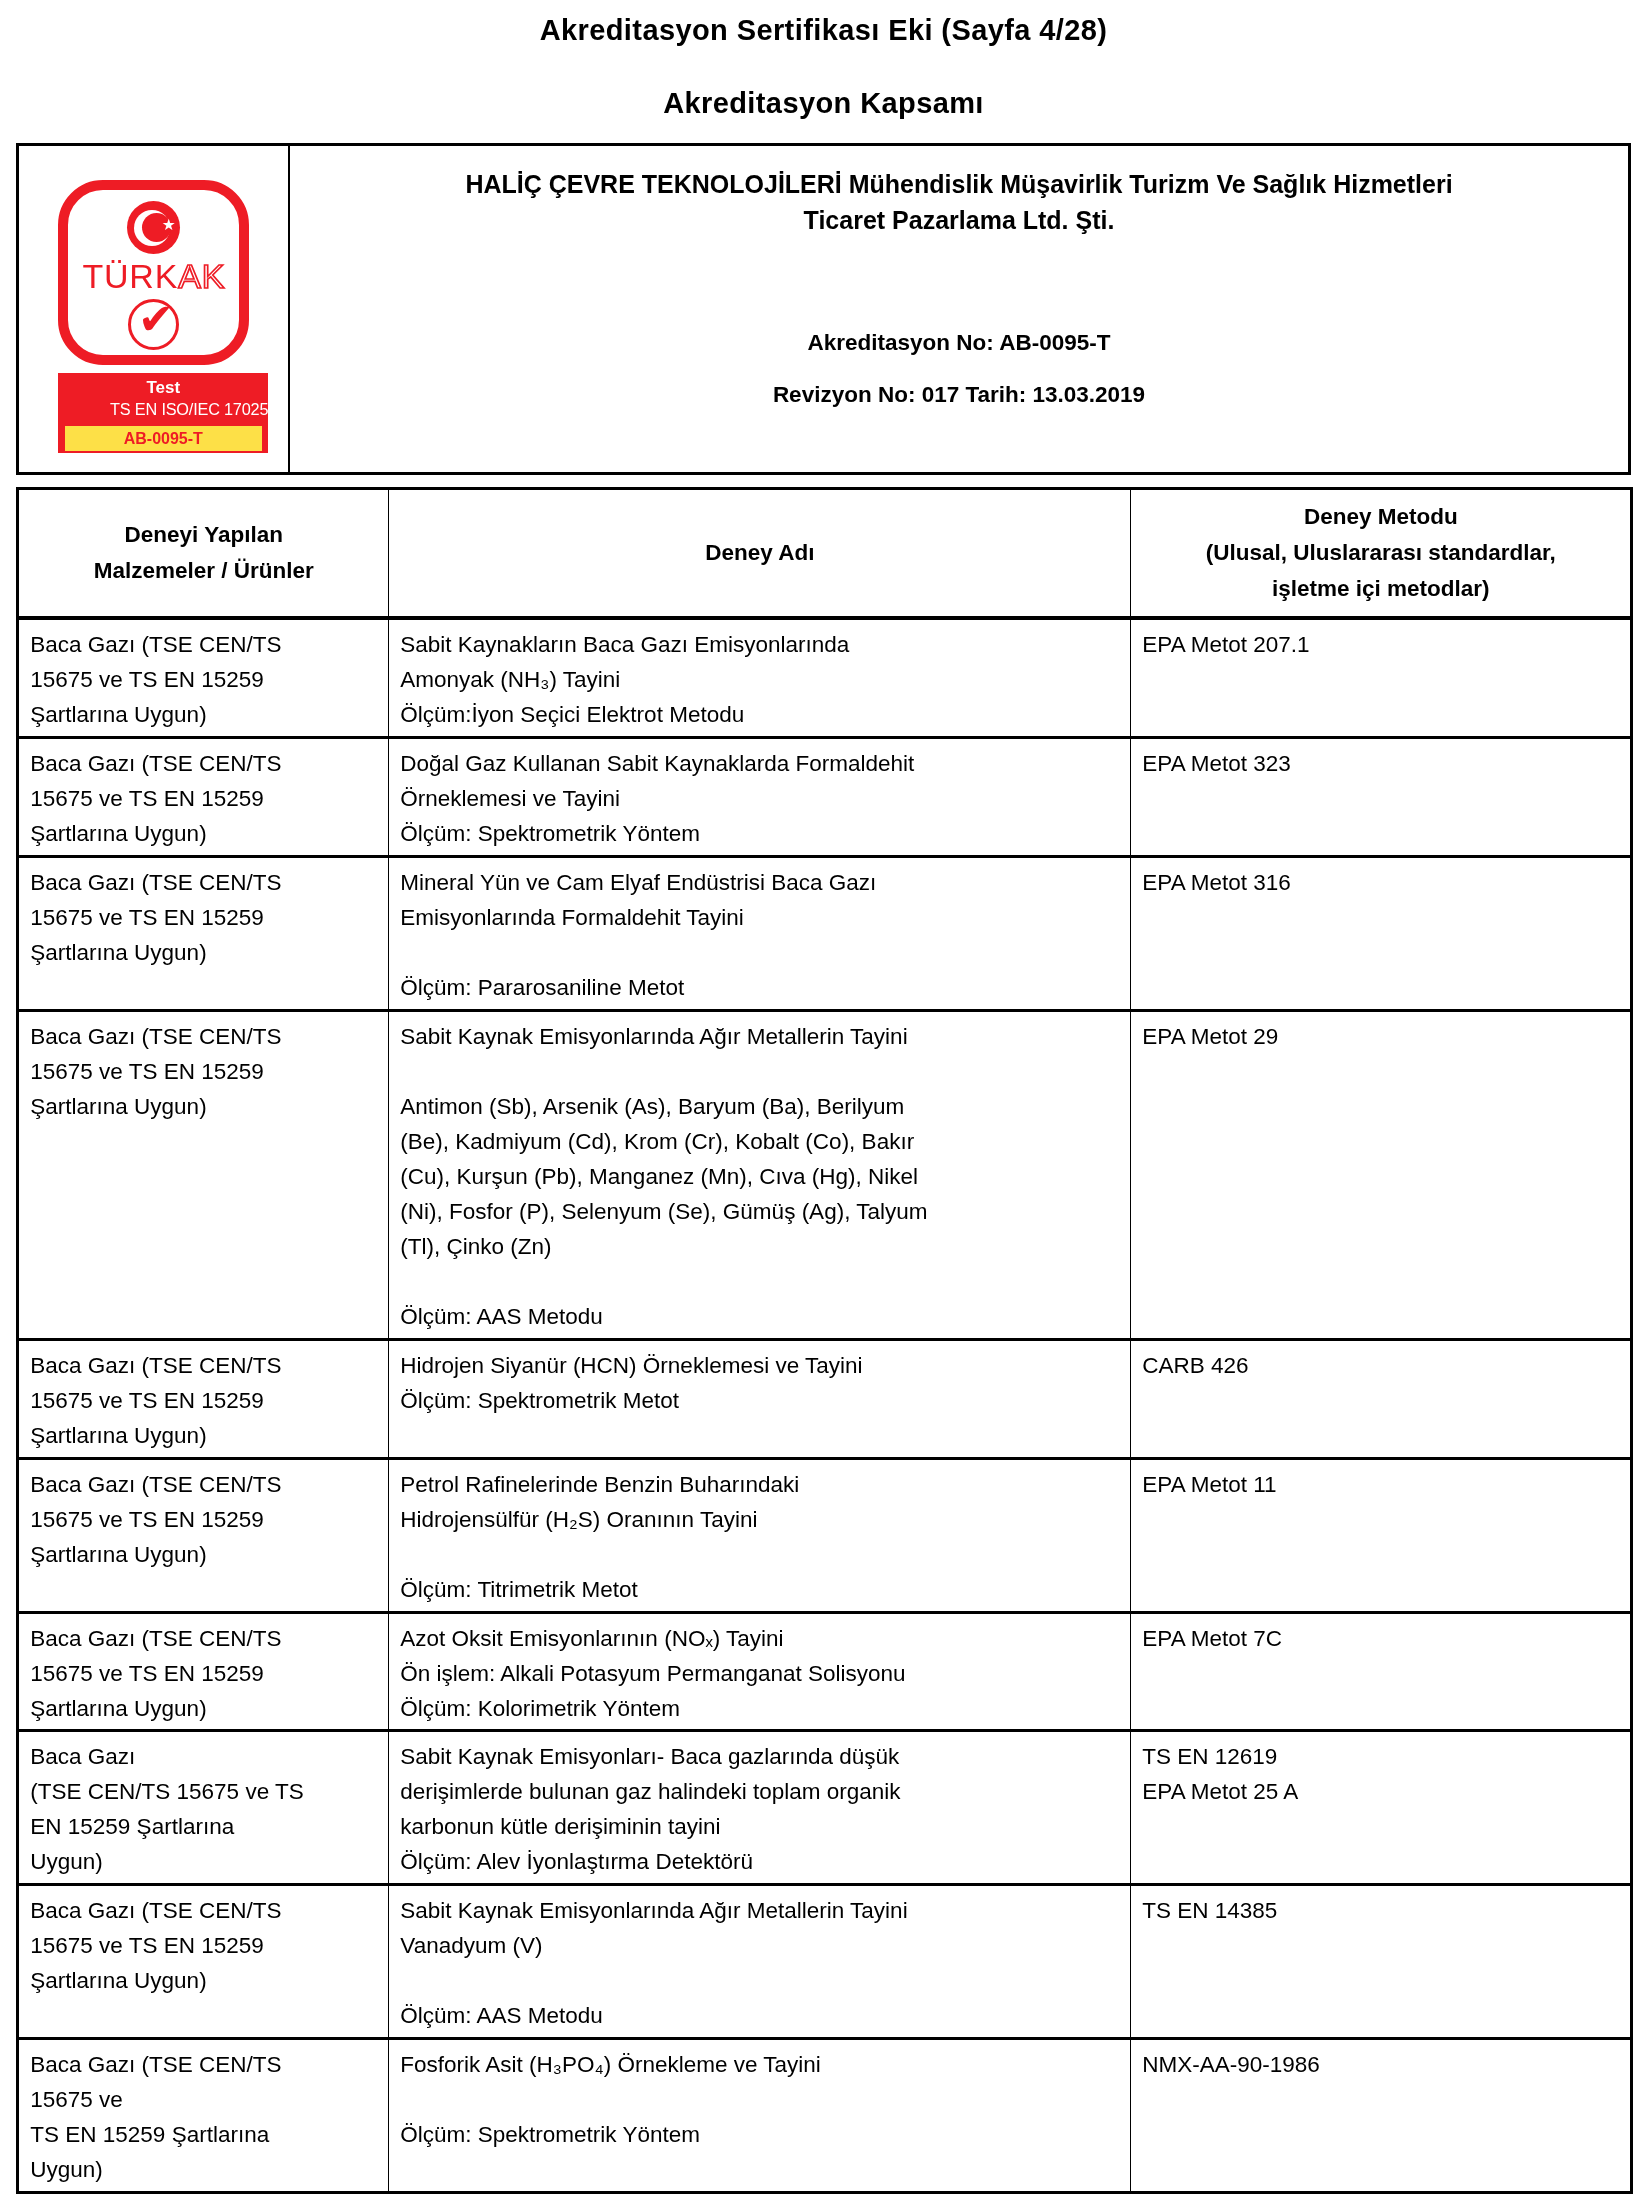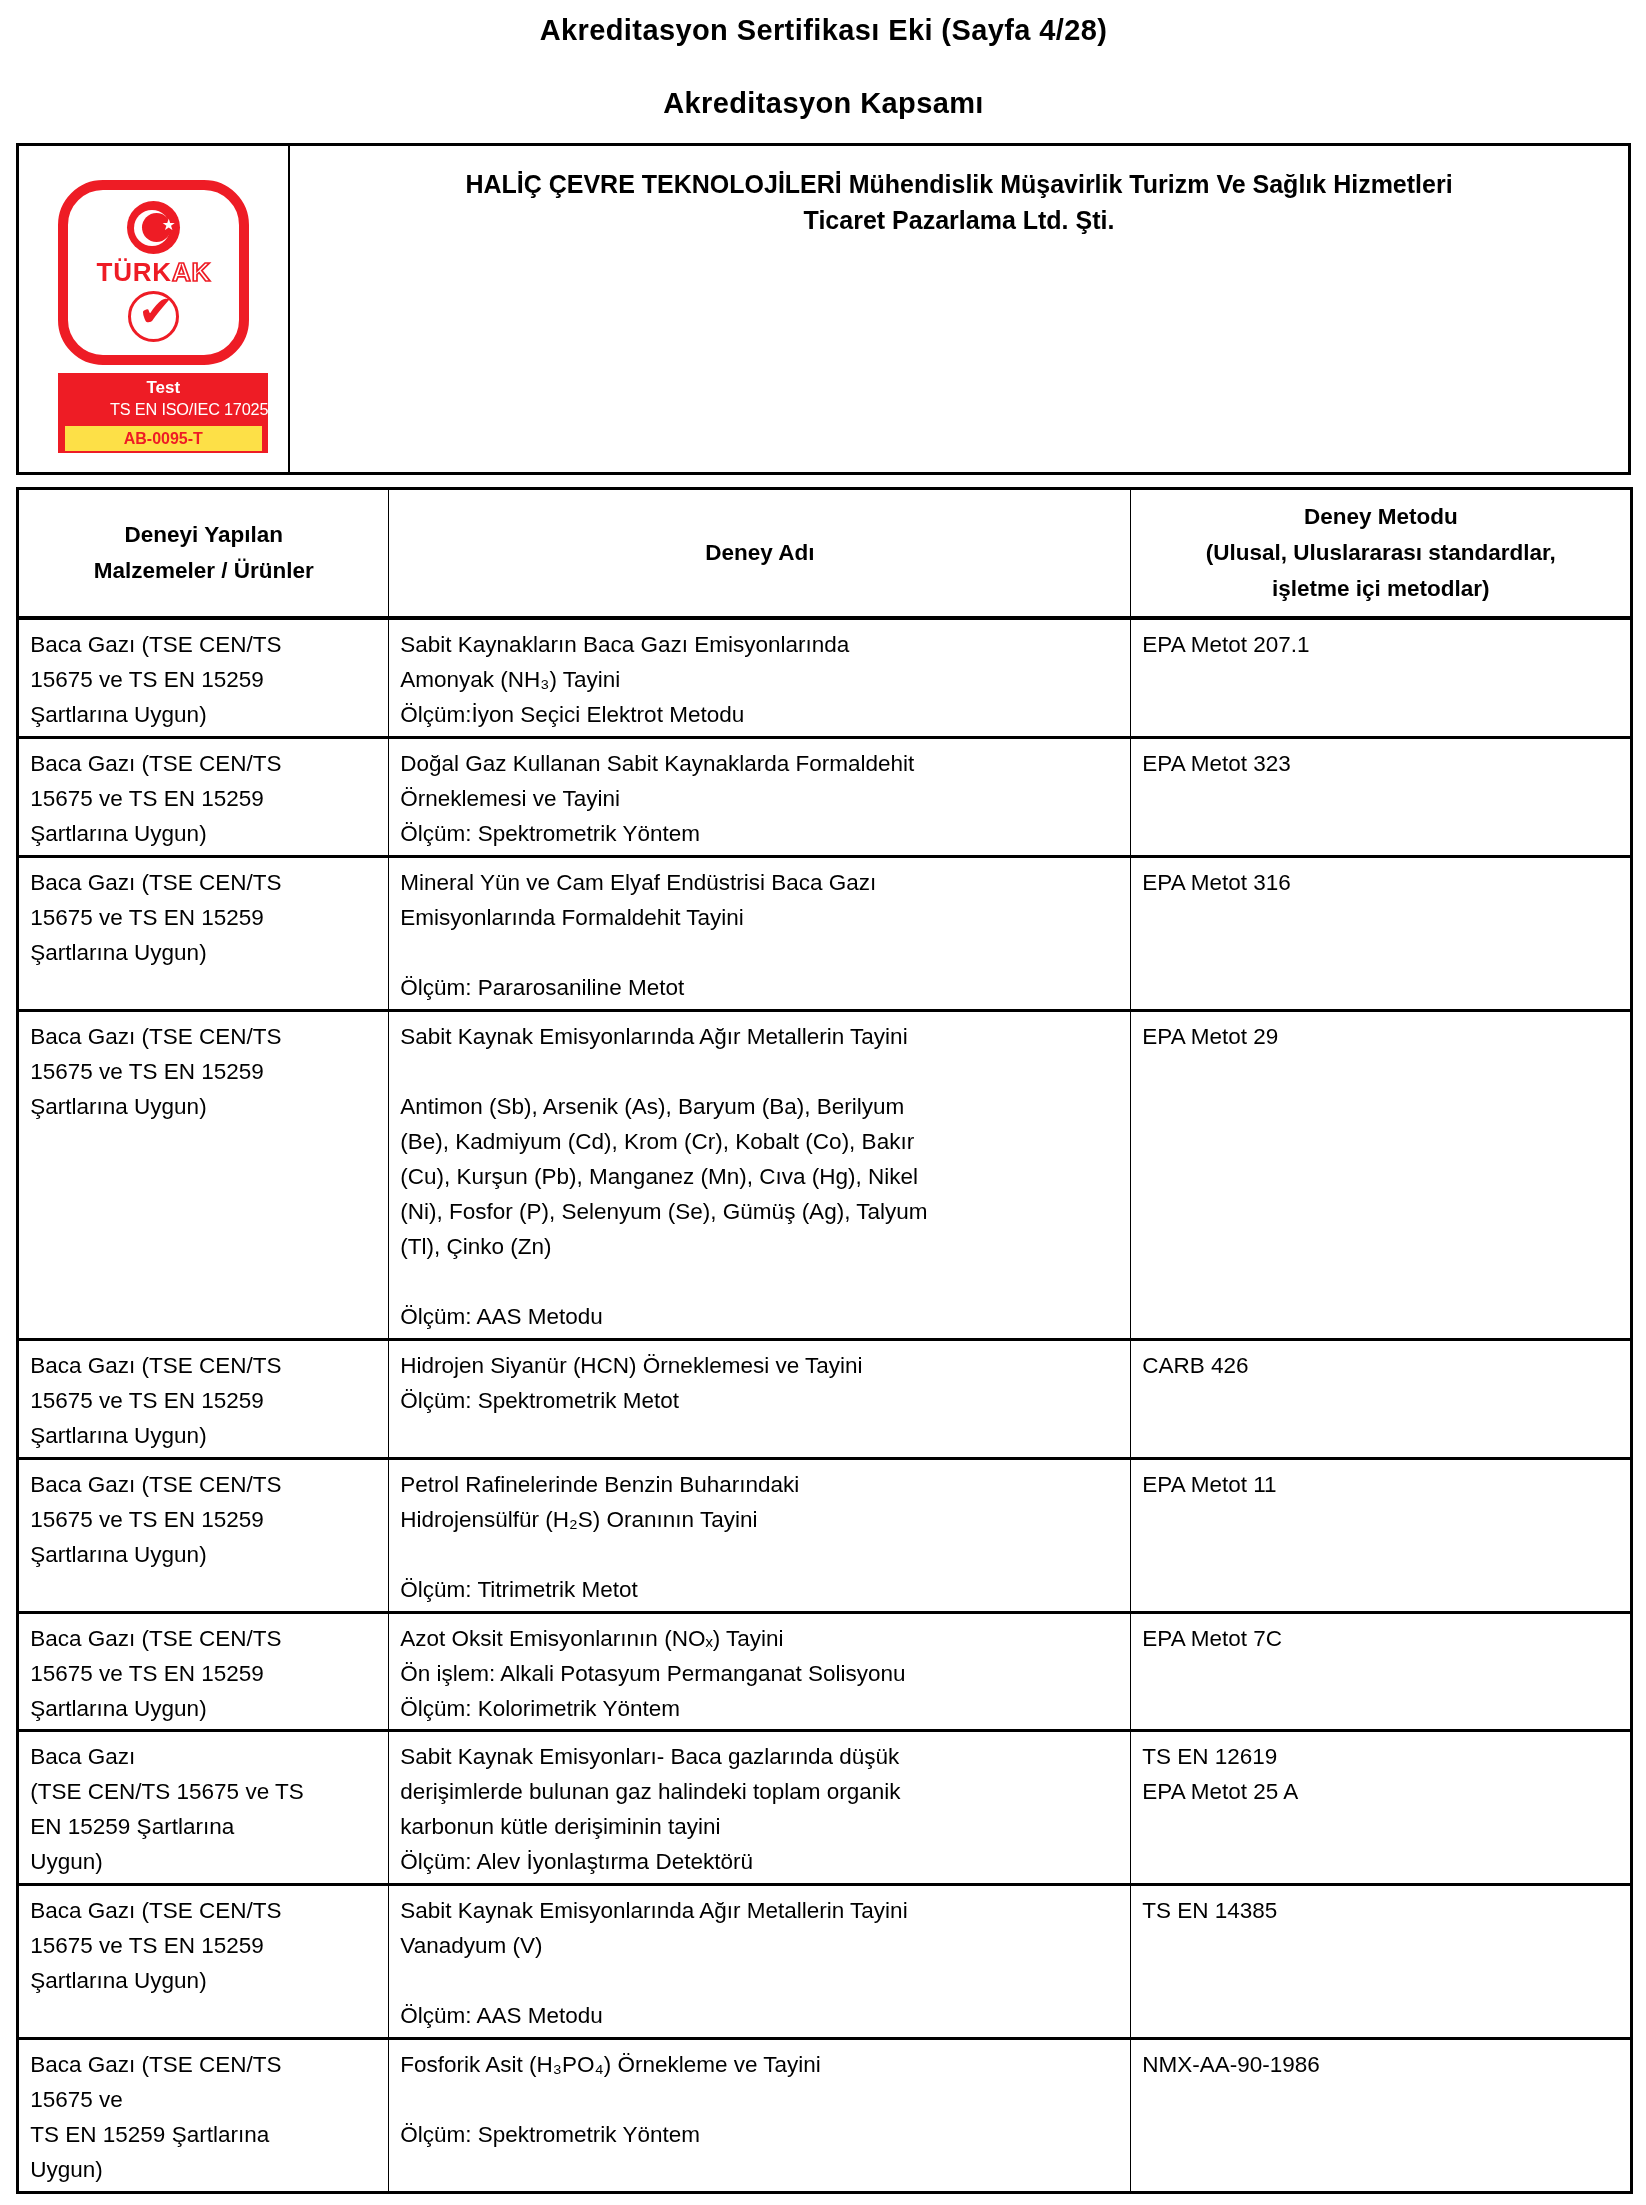--- a/index.html
+++ b/index.html
@@ -60,21 +60,21 @@
   }
   .flag {
     margin-top:11px;
     width:53px; height:53px; border-radius:50%;
     background:var(--red);
     position:relative; overflow:hidden;
   }
   .flag .c1 { position:absolute; left:7px;  top:8.5px; width:36px; height:36px; border-radius:50%; background:#fff; }
   .flag .c2 { position:absolute; left:14.7px; top:11.6px; width:29.5px; height:29.5px; border-radius:50%; background:var(--red); }
   .flag .star { position:absolute; right:4.7px; top:16.3px; color:#fff; font-size:15.5px; line-height:15.5px; }
-  .brand { margin-top:3.1px; font-size:26px; font-weight:bold; color:var(--red); letter-spacing:0.8px; white-space:nowrap; }
+  .brand { margin-top:3.1px; font-size:34px; font-weight:normal; color:var(--red); letter-spacing:0.8px; white-space:nowrap; }
   .brand .outline { color:#fff; -webkit-text-stroke:1.7px var(--red); }
   .check-circle {
     margin-top:3.1px;
     width:51px; height:51px;
     border:3.9px solid var(--red); border-radius:50%;
     display:flex; align-items:center; justify-content:center;
     overflow:visible;
   }
   .check-circle span {
     color:var(--red); font-size:43px; font-weight:bold; line-height:1;
@@ -150,20 +150,24 @@
       <div class="banner">
         <div class="banner-l1">Test</div>
         <div class="banner-l2">TS EN ISO/IEC 17025</div>
         <div class="code-box">AB-0095-T</div>
       </div>
     </div>
   </div>
   <div class="info-cell">
     <div class="company-name">HALİÇ ÇEVRE TEKNOLOJİLERİ  Mühendislik Müşavirlik Turizm Ve Sağlık Hizmetleri</div>
     <div class="company-name" style="margin-top:0;">Ticaret Pazarlama Ltd. Şti.</div>
+    <div class="accr-block">
+      <div class="accr-no">Akreditasyon No: AB-0095-T</div>
+      <div class="rev-no">Revizyon No: 017 Tarih:  13.03.2019</div>
+    </div>
   </div>
 </div>
 
 <table class="scope">
   <colgroup>
       <col class="c1">
       <col class="c2">
       <col class="c3">
     </colgroup>
   <thead>

